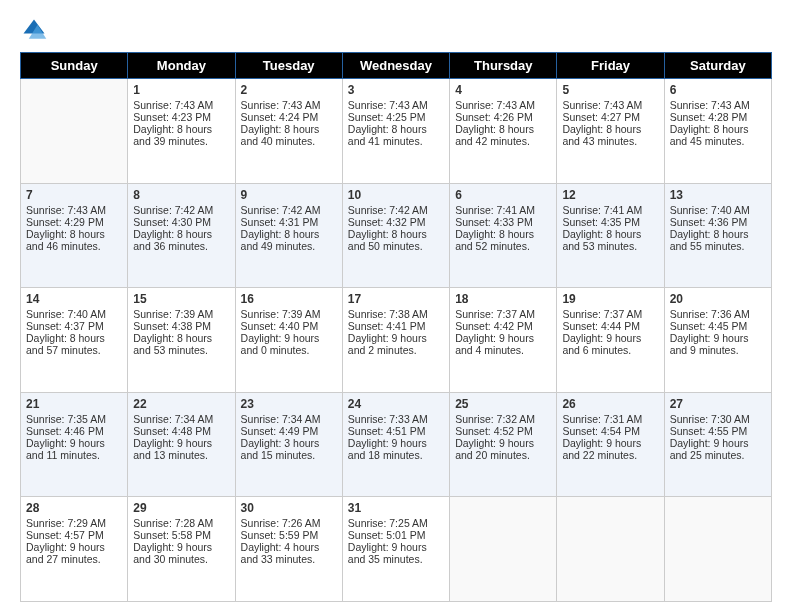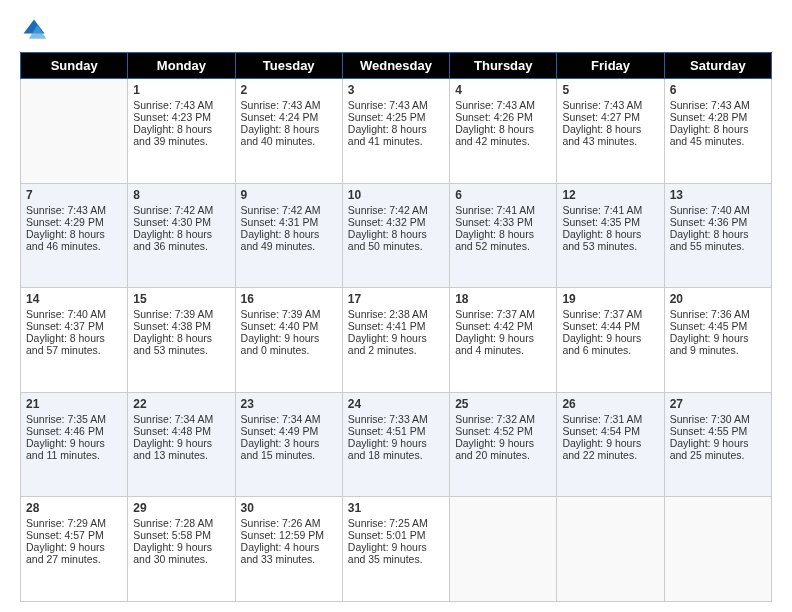--- a/index.html
+++ b/index.html
@@ -226,21 +226,21 @@
             <div>Daylight: 8 hours and 53 minutes.</div>
           </td>
           <td>
             <span class="day-num">16</span>
             <div>Sunrise: 7:39 AM</div>
             <div>Sunset: 4:40 PM</div>
             <div>Daylight: 9 hours and 0 minutes.</div>
           </td>
           <td>
             <span class="day-num">17</span>
-            <div>Sunrise: 2:38 AM</div>
+            <div>Sunrise: 7:38 AM</div>
             <div>Sunset: 4:41 PM</div>
             <div>Daylight: 9 hours and 2 minutes.</div>
           </td>
           <td>
             <span class="day-num">18</span>
             <div>Sunrise: 7:37 AM</div>
             <div>Sunset: 4:42 PM</div>
             <div>Daylight: 9 hours and 4 minutes.</div>
           </td>
           <td>
@@ -309,21 +309,21 @@
           </td>
           <td>
             <span class="day-num">29</span>
             <div>Sunrise: 7:28 AM</div>
             <div>Sunset: 5:58 PM</div>
             <div>Daylight: 9 hours and 30 minutes.</div>
           </td>
           <td>
             <span class="day-num">30</span>
             <div>Sunrise: 7:26 AM</div>
-            <div>Sunset: 12:59 PM</div>
+            <div>Sunset: 5:59 PM</div>
             <div>Daylight: 4 hours and 33 minutes.</div>
           </td>
           <td>
             <span class="day-num">31</span>
             <div>Sunrise: 7:25 AM</div>
             <div>Sunset: 5:01 PM</div>
             <div>Daylight: 9 hours and 35 minutes.</div>
           </td>
           <td class="cell-empty"></td>
           <td class="cell-empty"></td>

